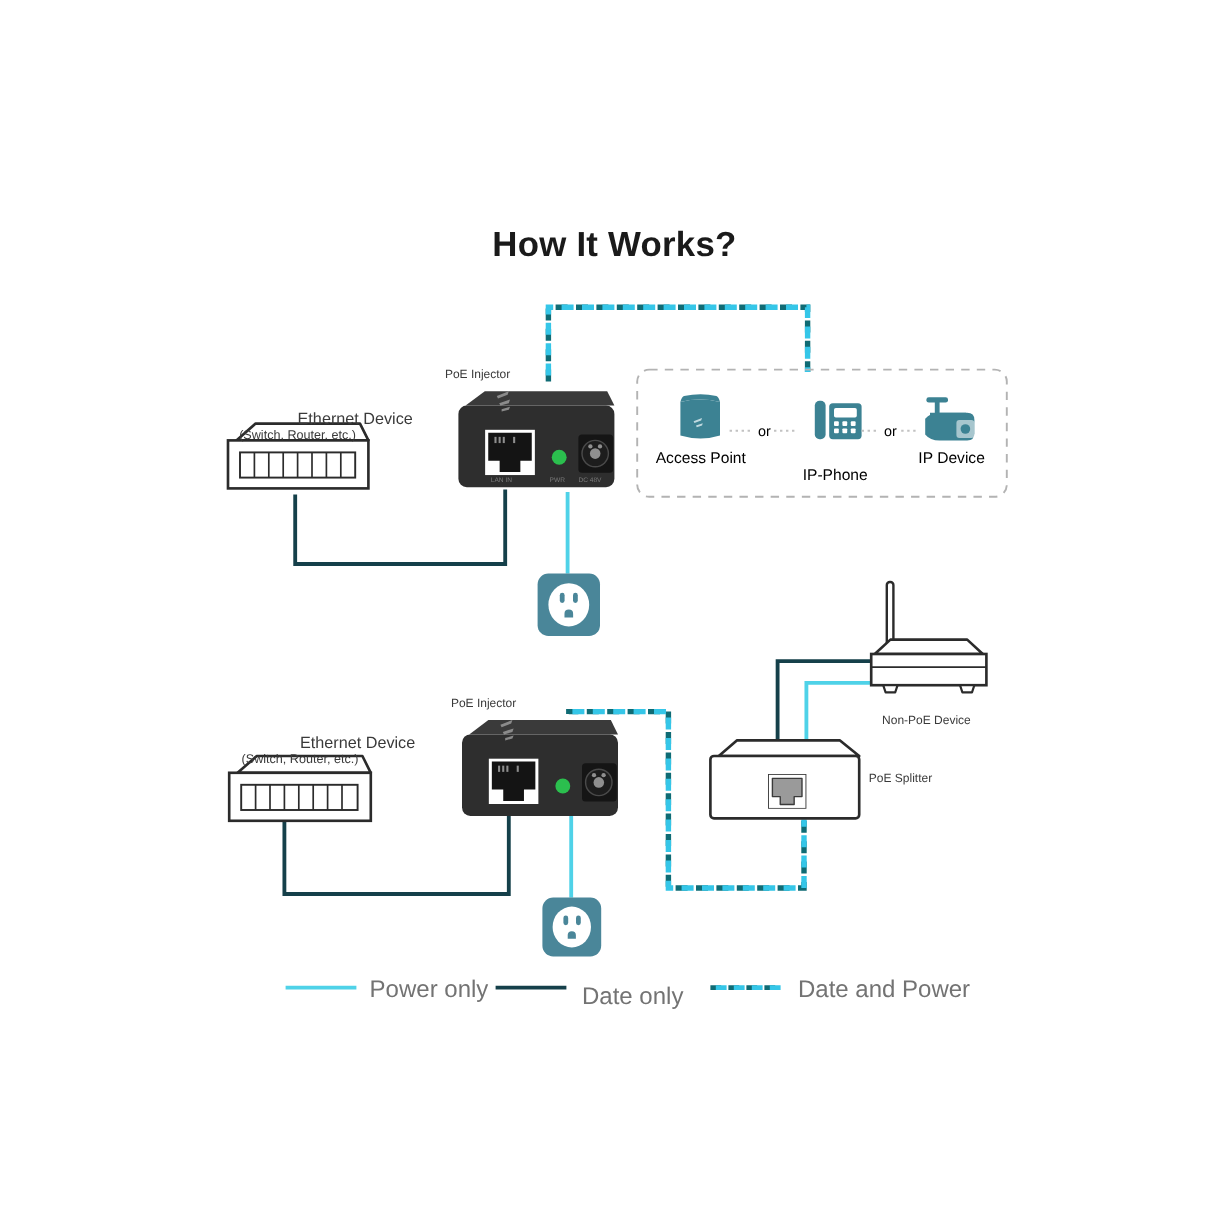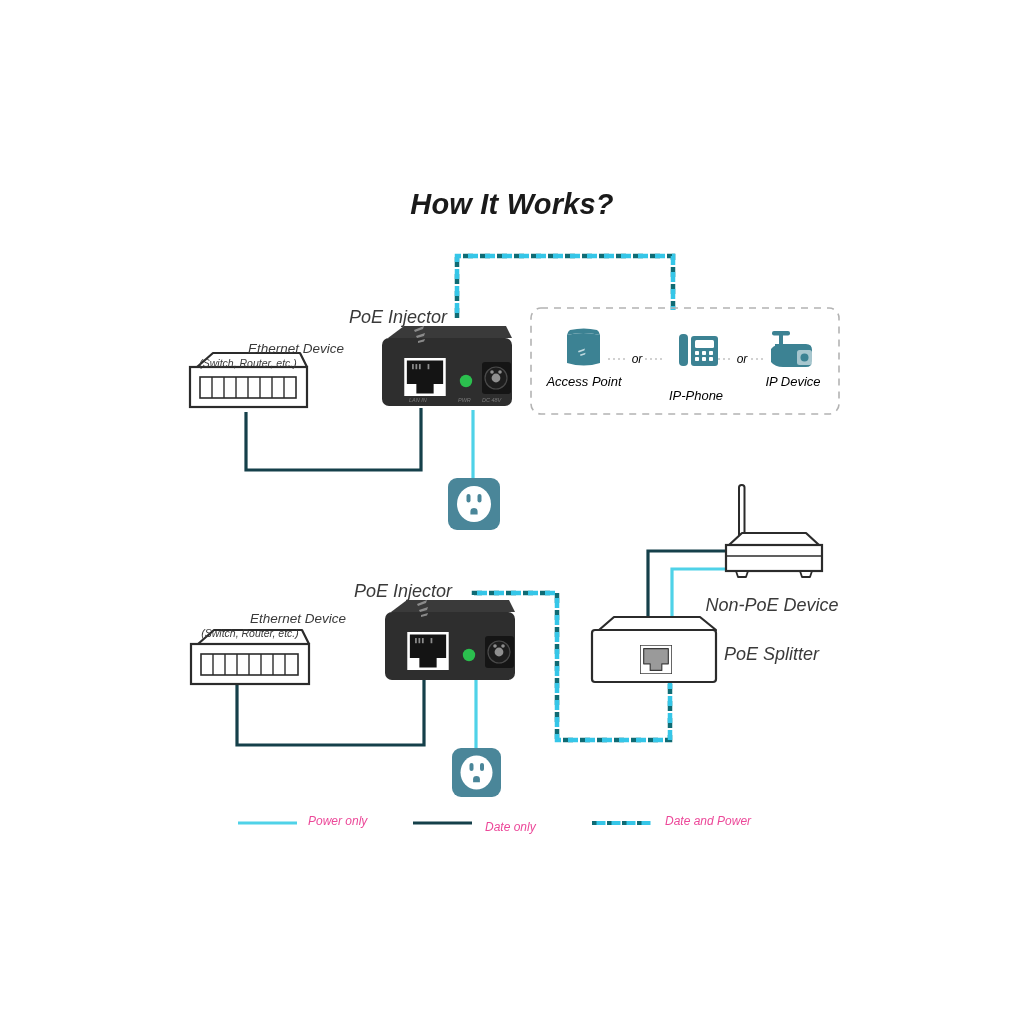--- a/index.html
+++ b/index.html
@@ -12,21 +12,20 @@
     height: 1024px;
     position: relative;
     font-family: "Liberation Sans", sans-serif;
     overflow: hidden;
   }
   #stage {
     position: absolute;
     left: 0; top: 0;
     width: 1024px;
     height: 827px;
-    font-style: italic;
   }
   #diagram-svg {
     position: absolute;
     left: 0; top: 0;
     width: 1024px;
     height: 1024px;
   }
   .lbl {
     position: absolute;
     color: #2b2b2b;
@@ -41,34 +40,34 @@
   .dev-title {
     font-size: 13.5px;
     color: #3a3a3a;
     margin-left: 48px;
   }
   .dev-sub {
     font-size: 10.5px;
     color: #3a3a3a;
   }
   .node-label {
-    font-size: 18px;
+    font-size: 10px;
     color: #3a3a3a;
   }
   .icon-label {
     font-size: 13px;
     color: #000000;
   }
   .or-label {
     font-size: 12px;
     color: #000000;
   }
   .legend-label {
-    font-size: 12px;
-    color: #ec4899;
+    font-size: 20px;
+    color: #737373;
   }
   .centered {
     transform: translateX(-50%);
     text-align: center;
   }
 </style>
 </head>
 <body>
 
 <div id="stage">

